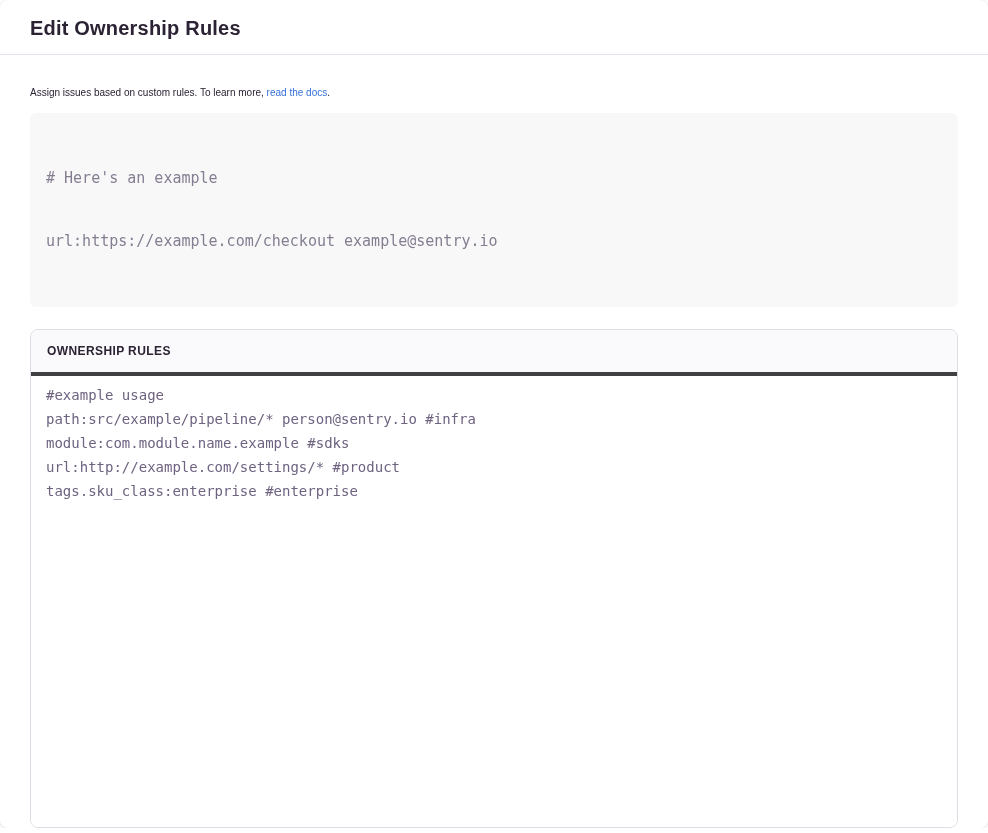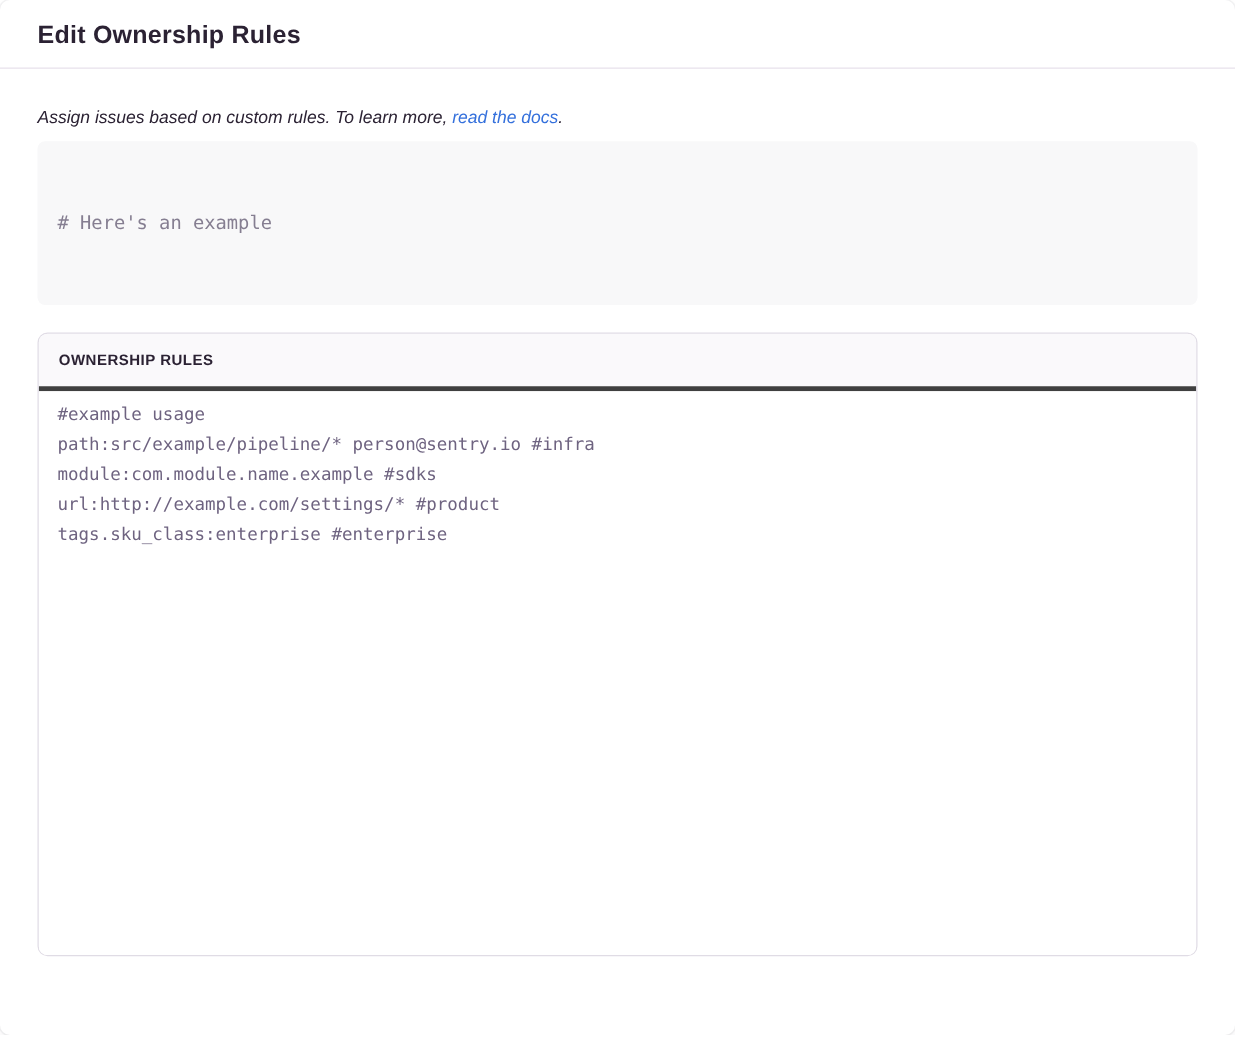--- a/index.html
+++ b/index.html
@@ -24,24 +24,23 @@
   .modal-title {
     font-size: 20px;
     font-weight: 700;
     letter-spacing: 0.2px;
     color: #2b2233;
   }
   .modal-content {
     padding: 28px 30px 0;
   }
   .description {
-    font-size: 14px;
+    font-size: 10px;
     line-height: 20px;
     color: #2b2233;
-    font-style: italic;
   }
   .docs-link {
     color: #3470dc;
     text-decoration: none;
     cursor: pointer;
   }
   .example-block {
     margin-top: 10px;
     background: #f8f8f9;
     border-radius: 6px;
@@ -97,20 +96,21 @@
   </div>
 
   <div class="modal-content">
 
     <div class="description">
       <span>Assign issues based on custom rules. To learn more, </span><a class="docs-link">read the docs</a><span>.</span>
     </div>
 
     <div class="example-block">
       <div># Here's an example</div>
+      <div>url:https://example.com/checkout example@sentry.io</div>
     </div>
 
     <div class="rules-panel">
       <div class="rules-panel-header">OWNERSHIP RULES</div>
       <textarea class="rules-textarea" spellcheck="false" style="">#example usage
 path:src/example/pipeline/* person@sentry.io #infra
 module:com.module.name.example #sdks
 url:http://example.com/settings/* #product
 tags.sku_class:enterprise #enterprise</textarea>
     </div>

